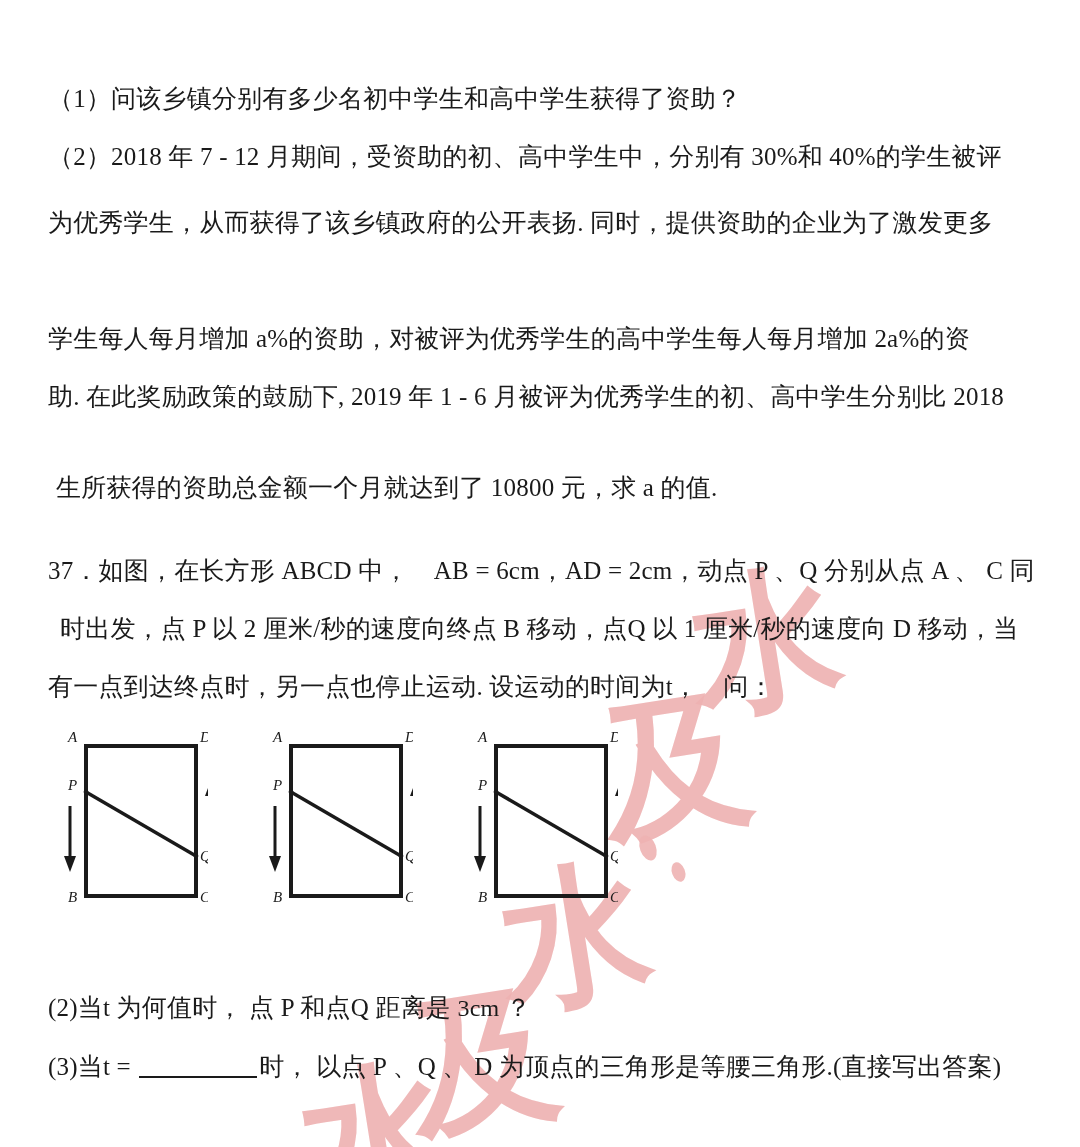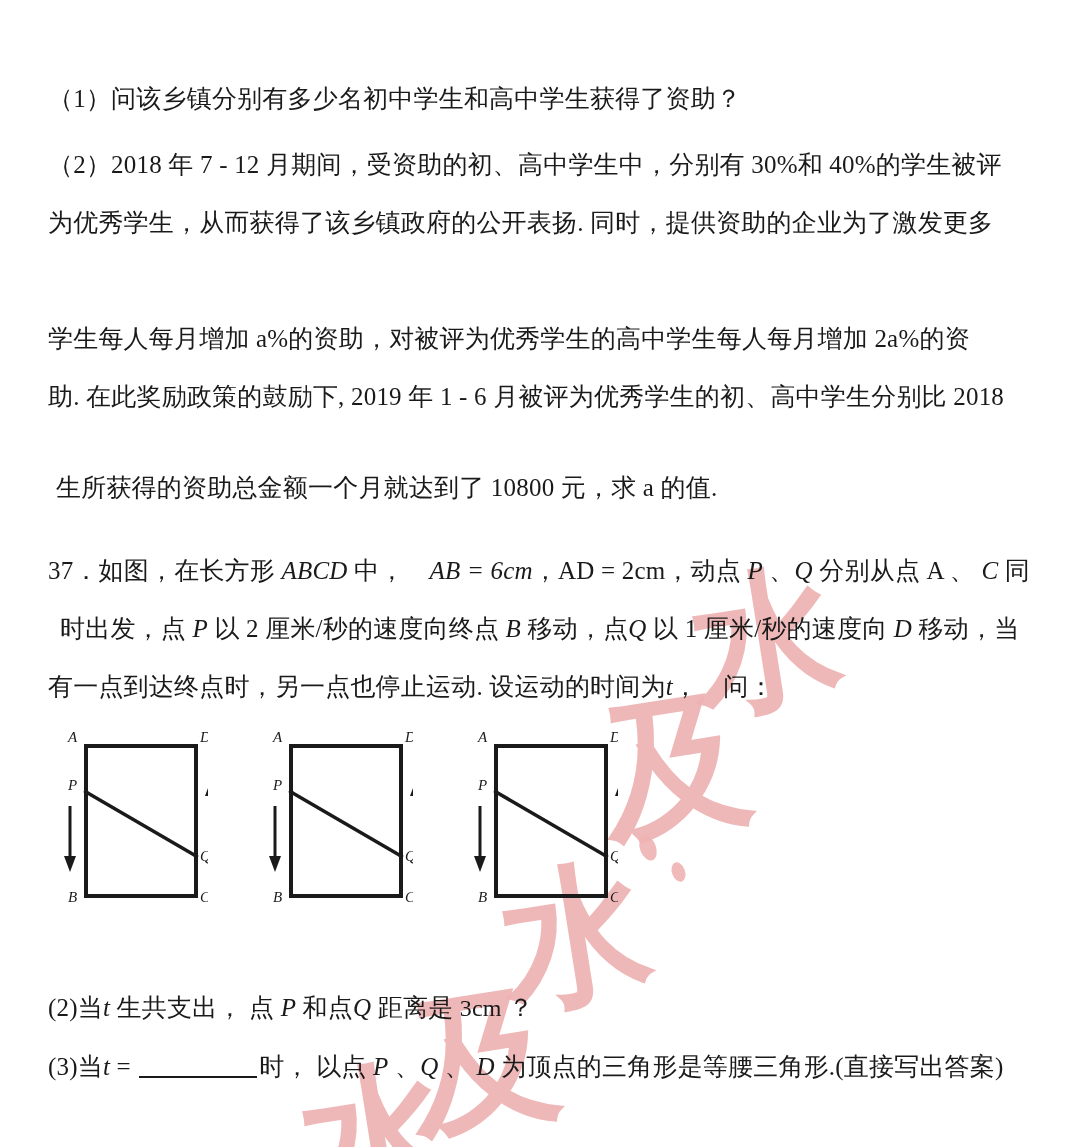--- a/index.html
+++ b/index.html
@@ -56,27 +56,27 @@
 
   .para {
     position: absolute;
     left: 48px;
     width: 996px;
     font-size: 25px;
     line-height: 30px;
     letter-spacing: 0.2px;
     white-space: nowrap;
   }
-  .it { font-style: italic; }
+  .it { }
   .sm { font-size: 24px; text-align: center; }
 
   
   .ln0  { top: 28px; }
   .ln1  { top: 84px; }
-  .ln2  { top: 150px; font-family: Liberation Serif, serif; }
+  .ln2  { top: 142px; font-family: Liberation Serif, serif; }
   .ln3  { top: 208px; }
   .ln4  { top: 266px; }
   .ln5  { top: 324px; }
   .ln6  { top: 382px; }
   .ln7  { top: 440px; }
   .ln8  { top: 473px; margin-left: 8px; }
   .ln9  { top: 556px; }
   .ln10 { top: 614px; margin-left: 12px; }
   .ln11 { top: 672px; }
 
@@ -196,20 +196,20 @@
       <text class="fig-label" x="152" y="12">D</text>
       <text class="fig-label" x="20" y="60">P</text>
       <text class="fig-label" x="152" y="131">Q</text>
       <text class="fig-label" x="20" y="172">B</text>
       <text class="fig-label" x="152" y="172">C</text>
     </svg>
   </div>
 
 
   <div class="para q-b">
-    <span>(2)当</span><span class="it">t</span><span> 生共支出， 点 </span><span class="it">P</span><span> 和点</span><span class="it">Q</span><span> 距离是 </span><span class="sm">3cm</span><span> ？</span>
+    <span>(2)当</span><span class="it">t</span><span> 为何值时， 点 </span><span class="it">P</span><span> 和点</span><span class="it">Q</span><span> 距离是 </span><span class="sm">3cm</span><span> ？</span>
   </div>
 
   <div class="para q-c">
     <span>(3)当</span><span class="it">t</span><span> = </span><span class="blank-rule"></span><span>时， 以点 </span><span class="it">P</span><span> 、</span><span class="it">Q</span><span> 、 </span><span class="it">D</span><span> 为顶点的三角形是等腰三角形.(直接写出答案)</span>
   </div>
 
 </div>
 
 </body></html>

